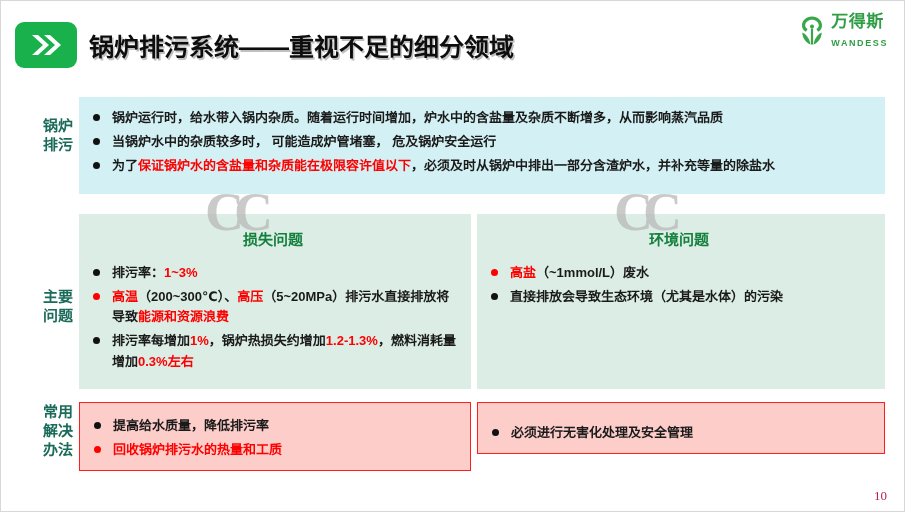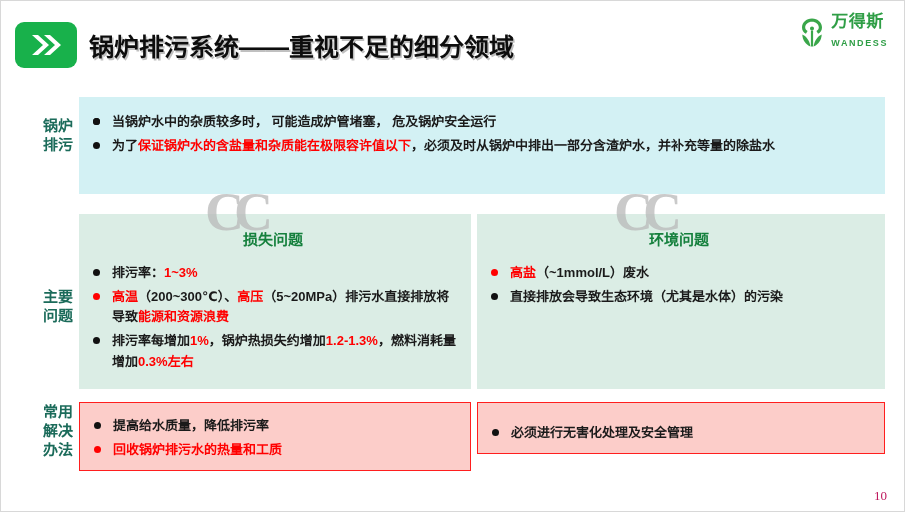--- a/index.html
+++ b/index.html
@@ -46,21 +46,21 @@
     text-shadow: 1.5px 1.5px 0.5px rgba(140,140,140,0.55);
     white-space: nowrap;
   }
 
   
   .logo {
     position: absolute;
     right: 16px;
     top: 12px;
     display: flex;
-    align-items: flex-end;
+    align-items: center;
     gap: 4px;
   }
   .logo-mark { width: 30px; height: 31px; display:block; }
   .logo-text { line-height: 1; }
   .logo-cn {
     font-size: 17px;
     font-weight: bold;
     color: #2f9e46;
     letter-spacing: 0.5px;
     display: block;
@@ -217,21 +217,21 @@
   </div>
   <div class="rowlabel" id="lbl-3">
     <span>常用</span>
     <span>解决</span>
     <span>办法</span>
   </div>
 
   <div class="panel cyan pad-top" id="p-top">
 
     <ul class="bullets">
-        <li><span class="dot"></span></li>
+        <li><span class="dot"></span><span>锅炉运行时，给水带入锅内杂质。随着运行时间增加，炉水中的含盐量及杂质不断增多，从而影响蒸汽品质</span></li>
         <li><span class="dot"></span><span>当锅炉水中的杂质较多时， 可能造成炉管堵塞， 危及锅炉安全运行</span></li>
         <li><span class="dot"></span><span>为了</span><span class="r">保证锅炉水的含盐量和杂质能在极限容许值以下</span><span>，必须及时从锅炉中排出一部分含渣炉水，并补充等量的除盐水</span></li>
       </ul>
   </div>
 
   <div class="panel mint pad-mid" id="p-mid-l">
     <div class="panel-title">损失问题</div>
     <ul class="bullets" style="margin-top:14px">
         <li><span class="dot"></span><span>排污率：</span><span class="r">1~3%</span></li>
         <li class="red-dot"><span class="dot"></span><span class="r">高温</span><span>（200~300℃）、</span><span class="r">高压</span><span>（5~20MPa）排污水直接排放将导致</span><span class="r">能源和资源浪费</span></li>

